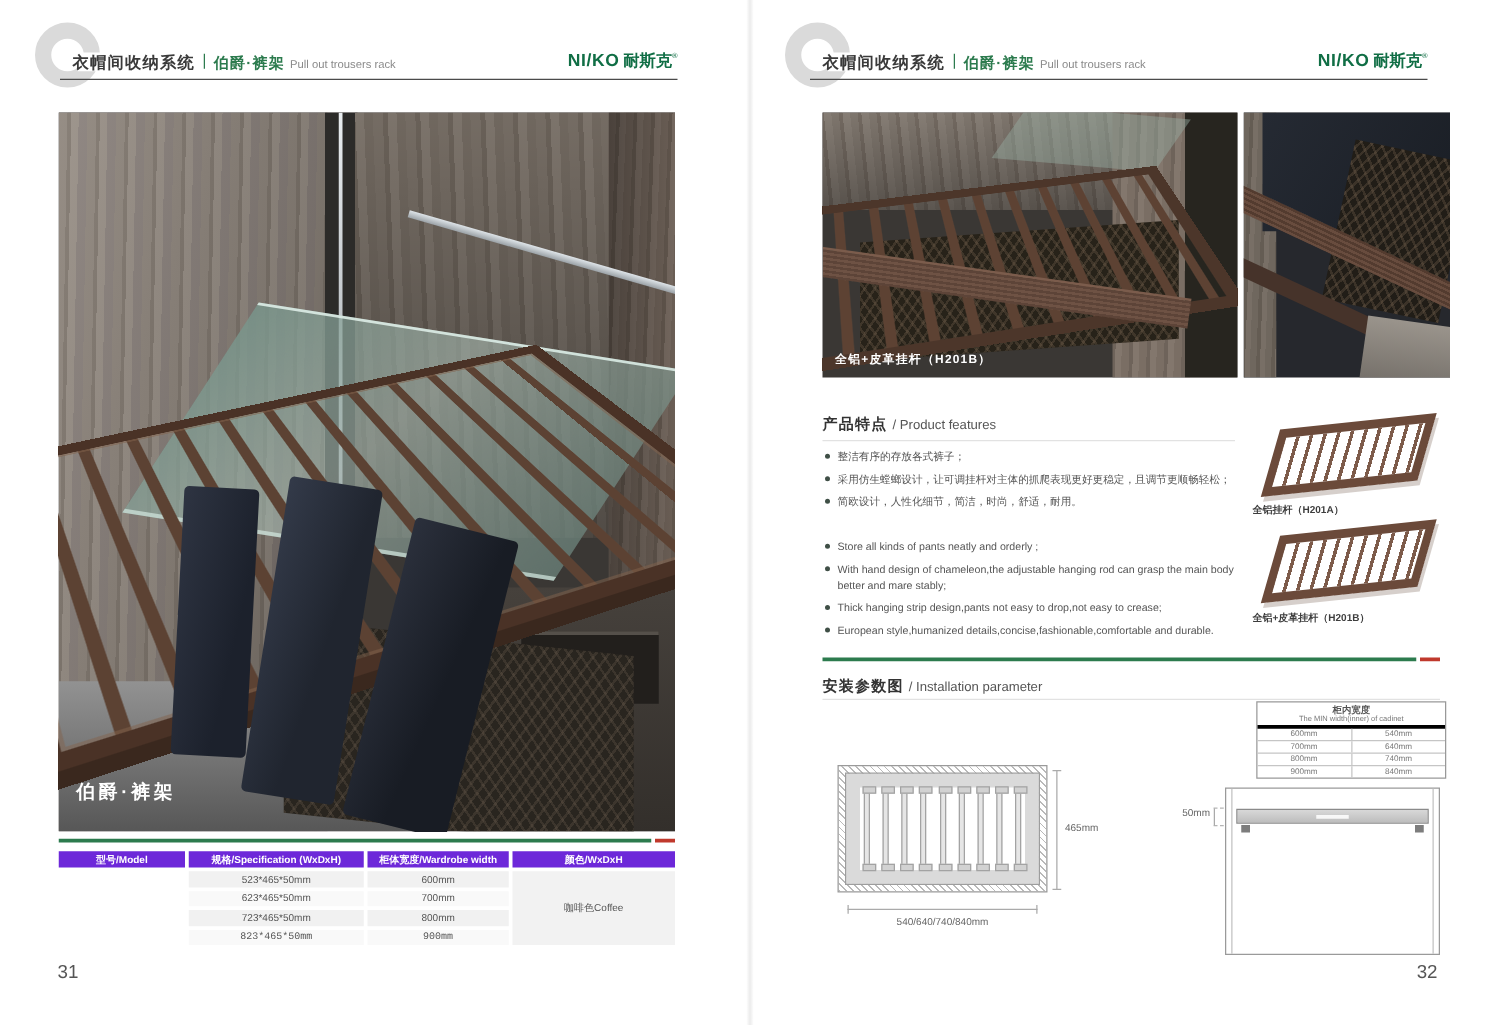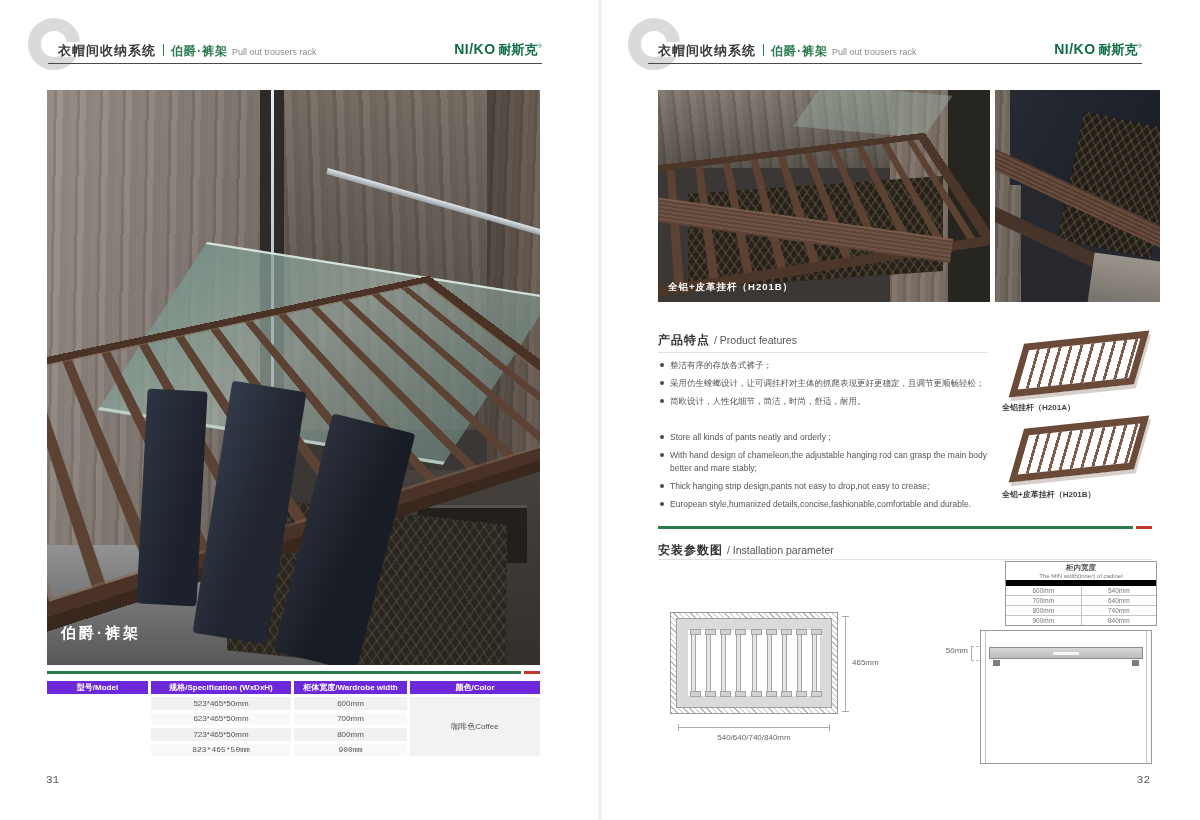--- a/index.html
+++ b/index.html
@@ -85,21 +85,21 @@
     grid-template-columns:101px 140px 113px 1fr; grid-template-rows:13px repeat(4,12.5px); gap:3px; }
   .st-h { background:#6d28d9; color:#fff; font-size:8px; font-weight:bold;
     display:flex; align-items:center; justify-content:center; white-space:nowrap; }
   .st-cell { display:flex; align-items:center; justify-content:center; font-size:8px; color:#555; }
   .st-model { grid-column:1; grid-row:2/6; background:#f2f2f2; flex-direction:column; line-height:11px; }
   .st-color { grid-column:4; grid-row:2/6; background:#f2f2f2; }
   .st-spec { grid-column:2; } .st-width { grid-column:3; }
   .row2 { grid-row:2; } .row3 { grid-row:3; } .row4 { grid-row:4; } .row5 { grid-row:5;font-family:Liberation Mono, monospace; }
   .bg-a { background:#f1f1f1; } .bg-b { background:#f9f9f9; }
 
-  .pagenum { position:absolute; bottom:34px; font-size:11px; color:#555;font-family:Liberation Mono, monospace; }
+  .pagenum { position:absolute; bottom:34px; font-size:15px; color:#555; }
   .pn-l { left:46px; } .pn-r { right:50px; }
 
   
   .photo-r1 { left:58px; top:90px; width:332px; height:212px; }
   .photo-r2 { left:395px; top:90px; width:165px; height:212px; background:#26282d; }
   .rp-topwood { left:0; top:0; width:240px; height:78px;
     background:repeating-linear-gradient(84deg,#857c73 0 6px,#796f66 6px 9px,#8d847b 9px 15px); }
   .rp-topwood::after { content:''; position:absolute; inset:0; background:linear-gradient(rgba(0,0,0,0.05), rgba(0,0,0,0.35)); }
   .rp-pillar { left:232px; top:0; width:62px; height:212px;
     background:repeating-linear-gradient(92deg,#7a6e64 0 6px,#6e635a 6px 9px,#83776d 9px 14px); }
@@ -150,21 +150,21 @@
   .mc1 { left:402px; top:333px; } .mc2 { left:402px; top:418px; }
   .mini-rack { position:absolute; left:14px; top:5px; width:126px; height:52px;
     border:7px solid #6b4a3a; transform:rotate(-6deg) skewX(-22deg);
     background:repeating-linear-gradient(90deg, transparent 0 8px, #7d5b4a 8px 11px);
     box-shadow:3px 4px 0 rgba(90,64,48,0.25); }
   .mini-cap { position:absolute; font-size:8px; font-weight:bold; color:#3d3d3d; white-space:nowrap; }
   .cap1 { left:402px; top:402px; } .cap2 { left:402px; top:489px; }
 
   
   .min-table { position:absolute; left:405px; top:561px; width:152px; border:1px solid #999; background:#fff; }
-  .mt-header { border-bottom:6px solid #000000; text-align:center; padding:1px 0; }
+  .mt-header { border-bottom:3px solid #000000; text-align:center; padding:1px 0; }
   .mt-h-cn { font-size:7.5px; font-weight:bold; color:#555; }
   .mt-h-en { font-size:6px; color:#777; }
   .mt-row { display:flex; }
   .mt-row + .mt-row { border-top:1px solid #c5c5c5; }
   .mt-cell { flex:1; text-align:center; font-size:6.5px; color:#777; padding:1px 0; }
   .mt-cell:first-child { border-right:1px solid #c5c5c5; }
 
   
   .fv-outer { position:absolute; left:70px; top:612px; width:168px; height:102px; border:1px solid #9a9a9a;
     background:repeating-linear-gradient(45deg,#b9b9b9 0 1px, transparent 1px 4px); padding:6px; }
@@ -237,21 +237,21 @@
 
     <div class="divider div-left">
       <span class="g"></span>
       <span class="r"></span>
     </div>
 
     <div class="spec-table">
       <div class="st-h">型号/Model</div>
       <div class="st-h">规格/Specification (WxDxH)</div>
       <div class="st-h">柜体宽度/Wardrobe width</div>
-      <div class="st-h">颜色/Color</div>
+      <div class="st-h">颜色/WxDxH</div>
 
 
       <div class="st-cell st-spec row2 bg-a">523*465*50mm</div>
       <div class="st-cell st-width row2 bg-a">600mm</div>
       <div class="st-cell st-spec row3 bg-b">623*465*50mm</div>
       <div class="st-cell st-width row3 bg-b">700mm</div>
       <div class="st-cell st-spec row4 bg-a">723*465*50mm</div>
       <div class="st-cell st-width row4 bg-a">800mm</div>
       <div class="st-cell st-spec row5 bg-b">823*465*50mm</div>
       <div class="st-cell st-width row5 bg-b">900mm</div>

